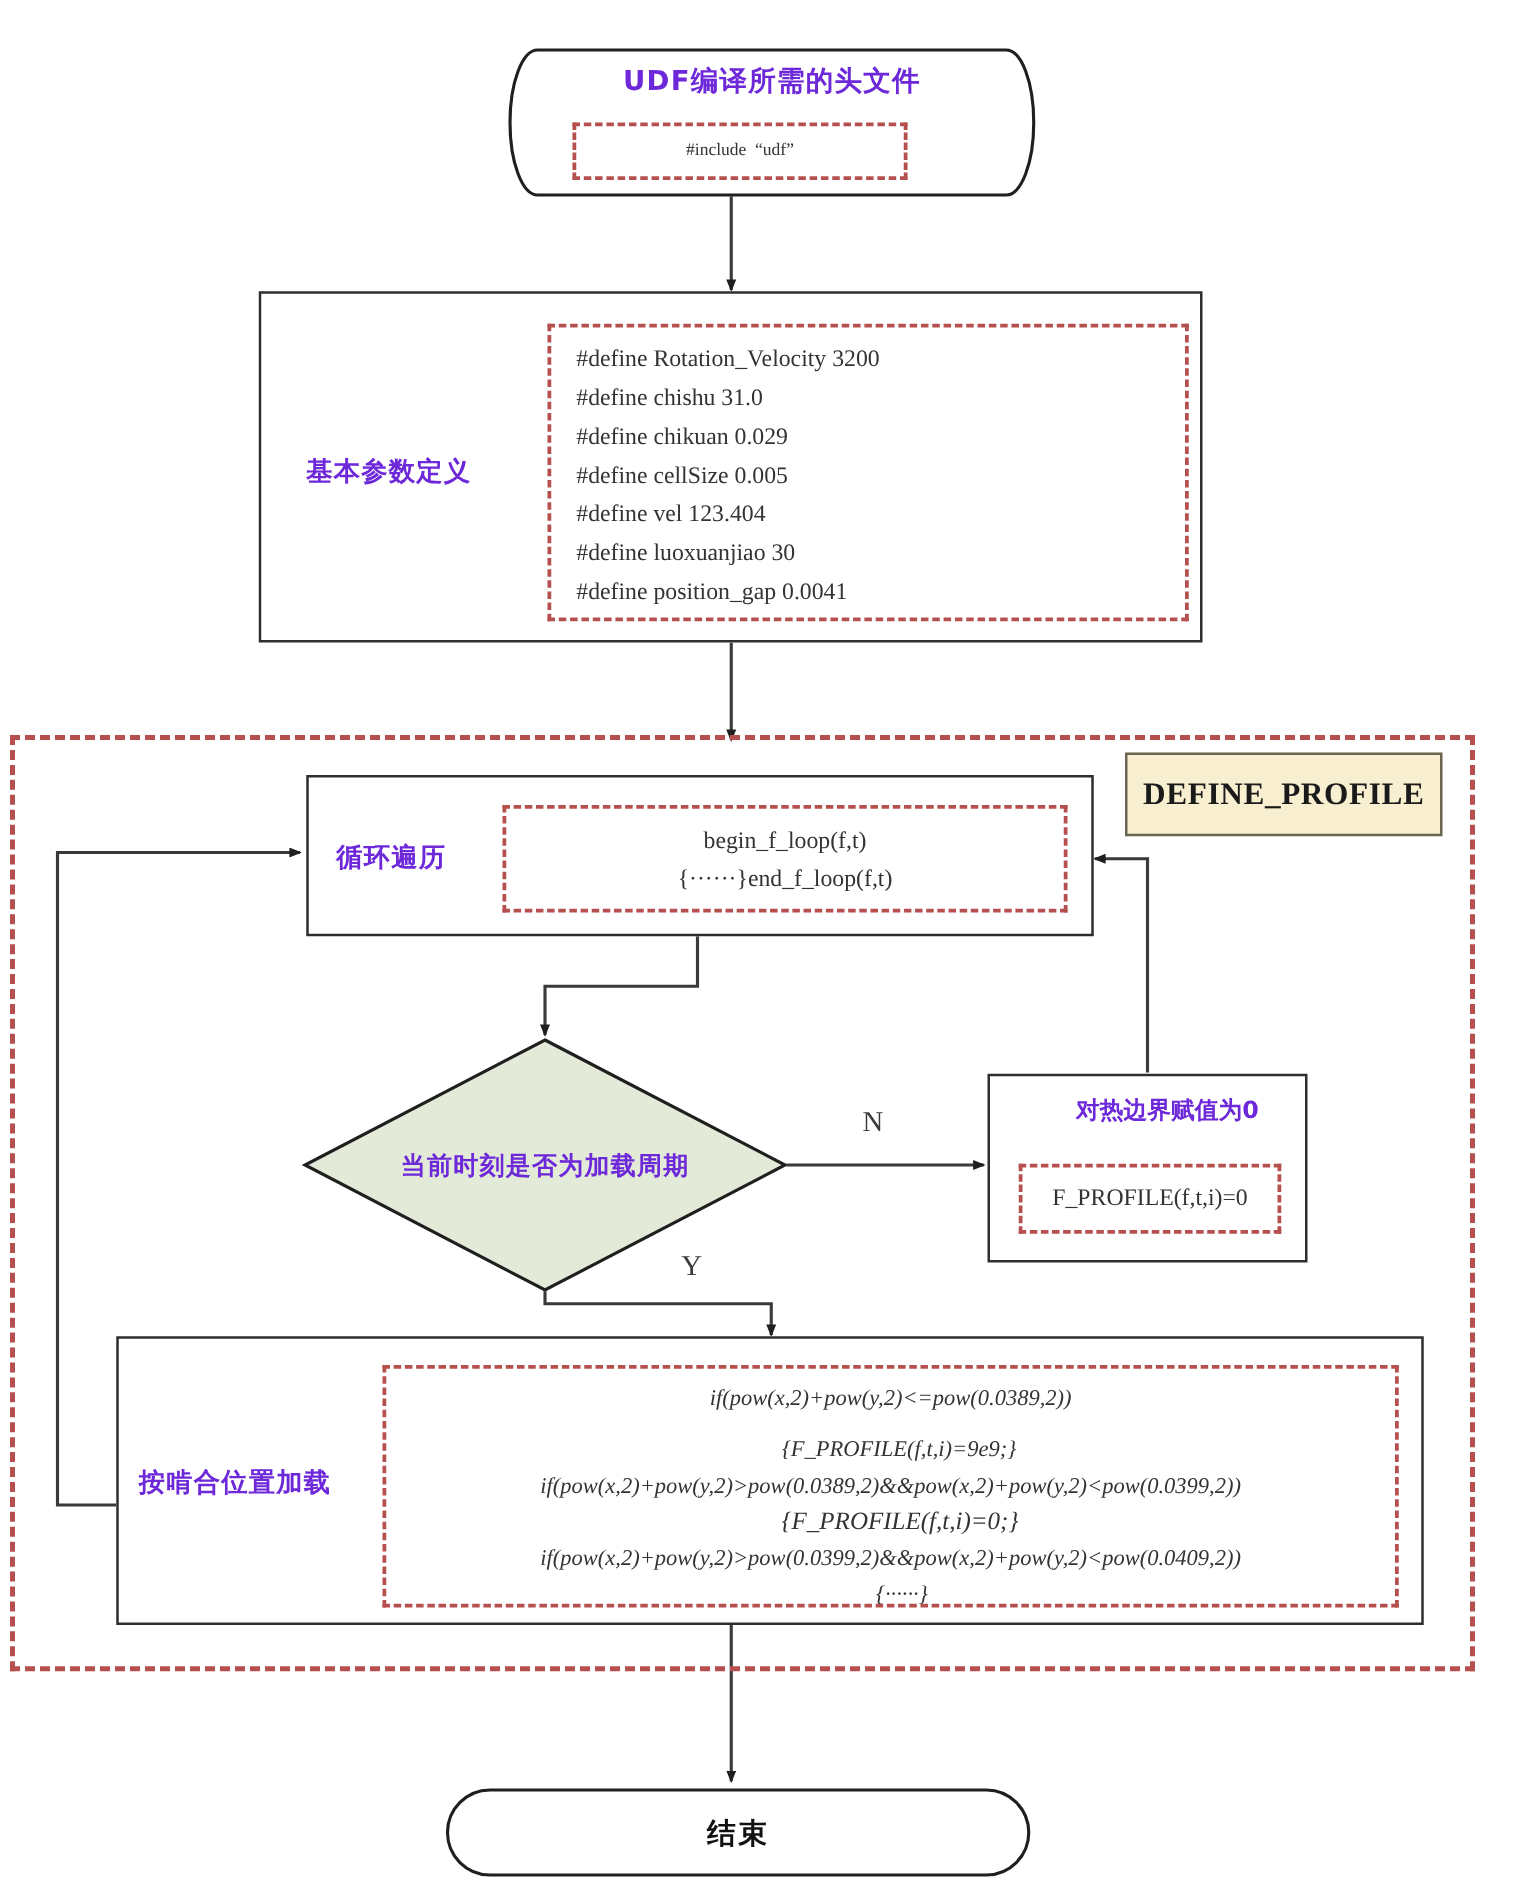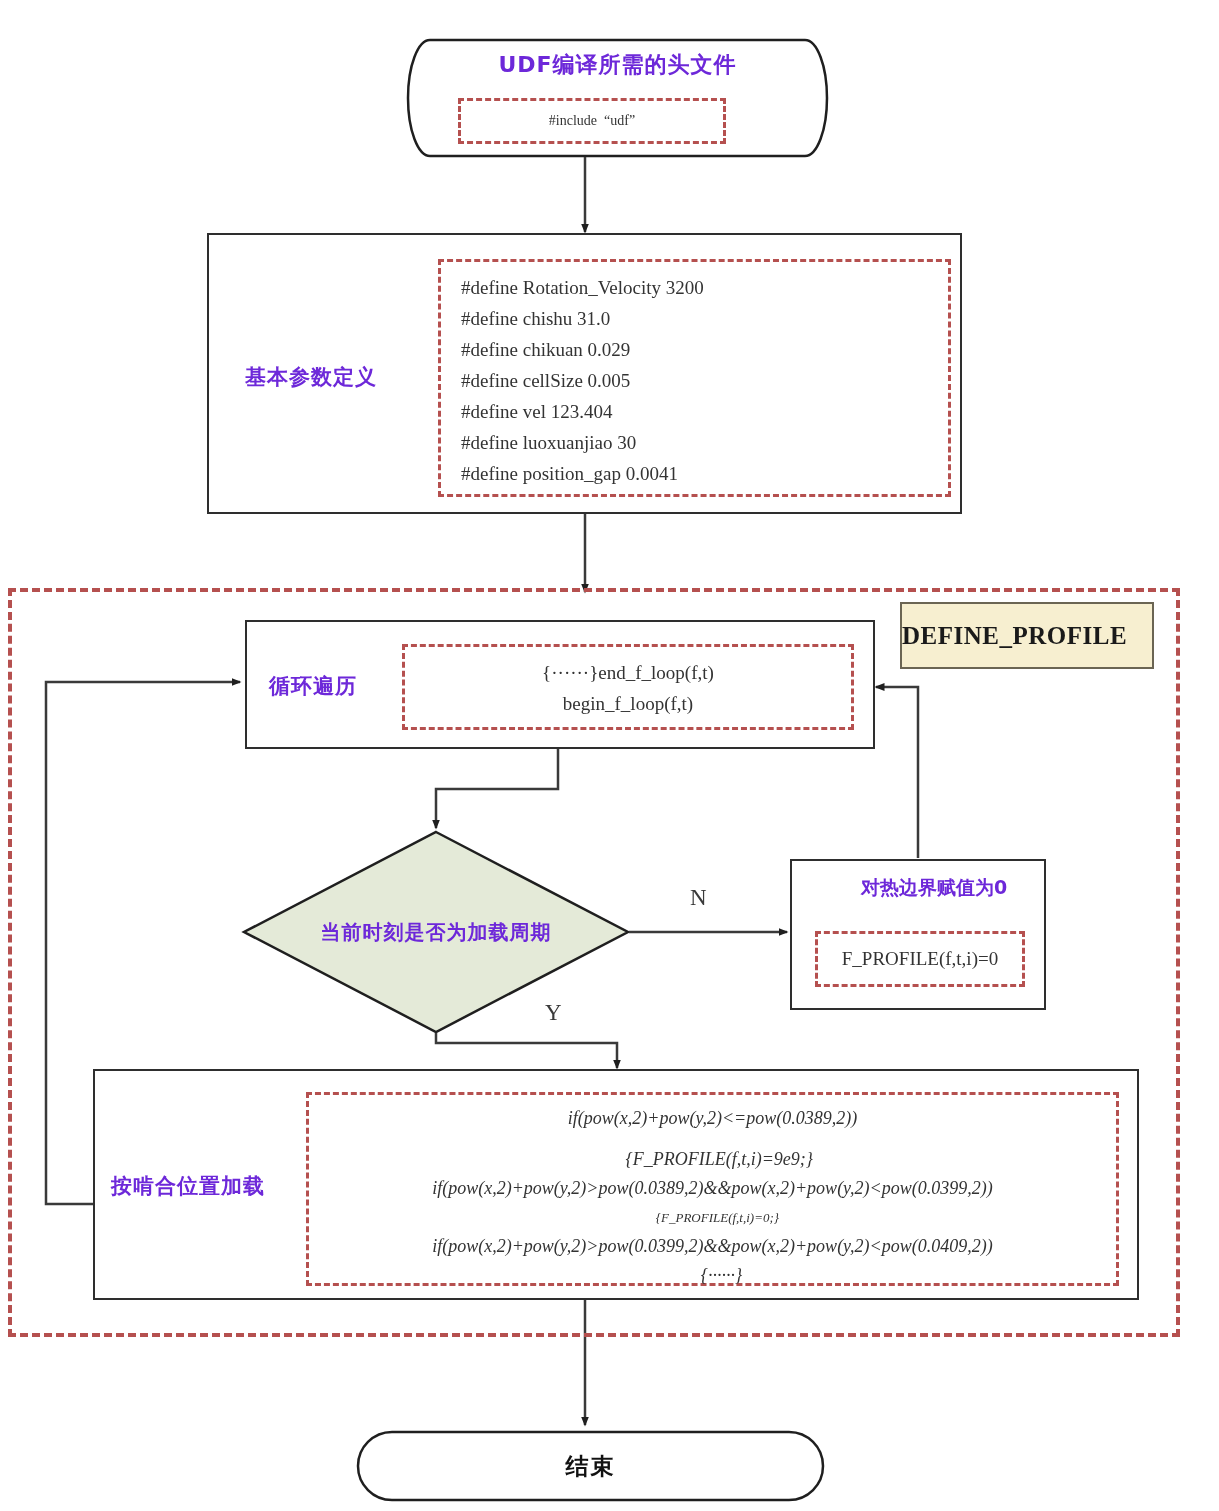--- a/index.html
+++ b/index.html
@@ -68,20 +68,21 @@
     height: 1511px;
     pointer-events: none;
   }
   .define-profile-box {
     position: absolute;
     box-sizing: border-box;
     border: 2px solid #6b6553;
     background: #f7efd0;
     display: flex;
     align-items: center;
+    justify-content: center;
     font-family: "Liberation Serif", "DejaVu Serif", serif;
     font-weight: bold;
     font-size: 25px;
     letter-spacing: 0.5px;
     color: #1a1a1a;
   }
   .centered {
     display: flex;
     align-items: center;
     justify-content: center;
@@ -154,22 +155,22 @@
   <div class="outer-dashed" style="left:8px; top:588px; width:1172px; height:749px;"></div>
 
   <div class="define-profile-box" style="left:900px; top:602px; width:254px; height:67px;">
     <span>DEFINE_PROFILE</span>
   </div>
 
   <div class="node solid-box" style="left:245px; top:620px; width:630px; height:129px;">
     <div class="cn-label" style="position:absolute; left:22px; top:50px; font-size:21px;">循环遍历</div>
     <div class="dashed-inner" style="left:155px; top:22px; width:452px; height:86px;">
       <div style="padding-top:10px; text-align:center;">
+        <div class="code-line" style="font-size:19px; line-height:31px; text-align:center;">begin_f_loop(f,t)</div>
         <div class="code-line" style="font-size:19px; line-height:31px; text-align:center;">{······}end_f_loop(f,t)</div>
-        <div class="code-line" style="font-size:19px; line-height:31px; text-align:center;">begin_f_loop(f,t)</div>
       </div>
     </div>
   </div>
 
   <div class="node" style="left:244px; top:905px; width:384px; height:54px; background:transparent; border:none;">
     <div class="cn-label centered" style="width:100%; height:100%; font-size:20px;">当前时刻是否为加载周期</div>
   </div>
 
   <span class="branch-letter" style="left:690px; top:885px;">N</span>
   <span class="branch-letter" style="left:545px; top:1000px;">Y</span>
@@ -181,21 +182,21 @@
     </div>
   </div>
 
   <div class="node solid-box" style="left:93px; top:1069px; width:1046px; height:231px;">
     <div class="cn-label" style="position:absolute; left:16px; top:101px; font-size:21px;">按啃合位置加载</div>
     <div class="dashed-inner" style="left:211px; top:21px; width:813px; height:194px;">
       <div style="padding-top:9px; text-align:center;font-style:italic;">
         <div class="code-line" style="font-size:18px; line-height:29px; text-align:center;">if(pow(x,2)+pow(y,2)&lt;=pow(0.0389,2))</div>
         <div class="code-line" style="font-size:18px; line-height:29px; text-align:center;margin-top:12px;">   {F_PROFILE(f,t,i)=9e9;}</div>
         <div class="code-line" style="font-size:18px; line-height:29px; text-align:center;">if(pow(x,2)+pow(y,2)&gt;pow(0.0389,2)&amp;&amp;pow(x,2)+pow(y,2)&lt;pow(0.0399,2))</div>
-        <div class="code-line" style="font-size:13px; line-height:29px; text-align:center;">   {F_PROFILE(f,t,i)=0;}</div>
+        <div class="code-line" style="font-size:20px; line-height:29px; text-align:center;">   {F_PROFILE(f,t,i)=0;}</div>
         <div class="code-line" style="font-size:18px; line-height:29px; text-align:center;">if(pow(x,2)+pow(y,2)&gt;pow(0.0399,2)&amp;&amp;pow(x,2)+pow(y,2)&lt;pow(0.0409,2))</div>
         <div class="code-line" style="font-size:18px; line-height:29px; text-align:center;">    {······}</div>
       </div>
     </div>
   </div>
 
   <div class="node" style="left:358px; top:1432px; width:465px; height:68px; background:transparent; border:none;">
     <div class="terminal-text centered" style="width:100%; height:100%; font-size:23px;">结束</div>
   </div>
 

